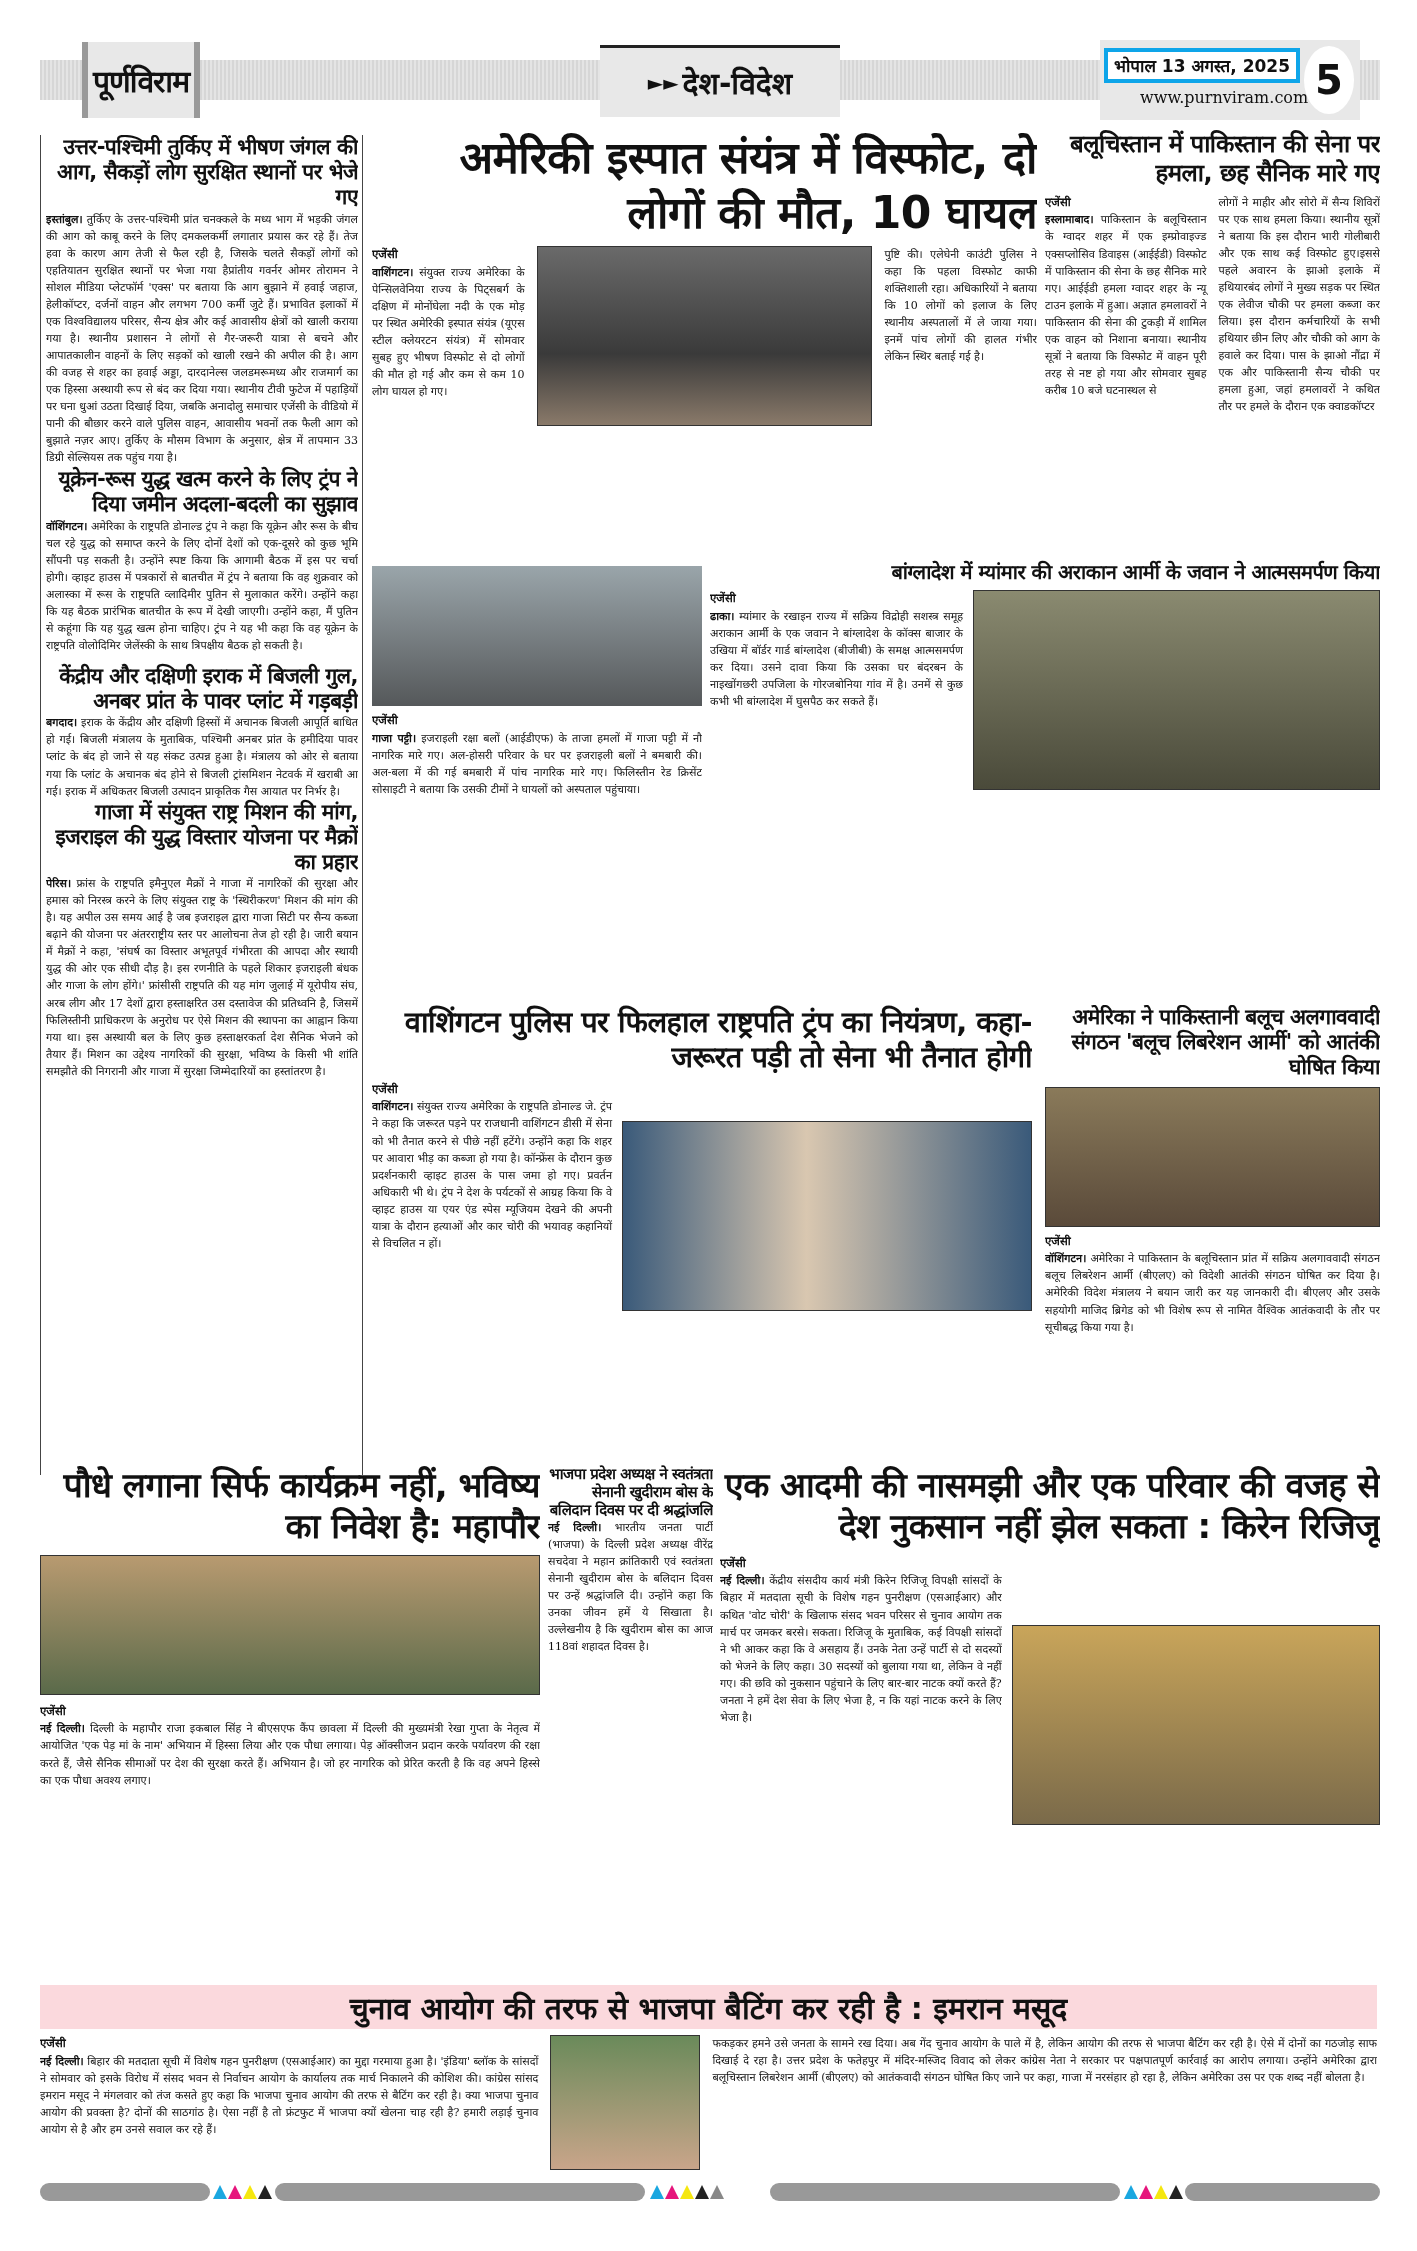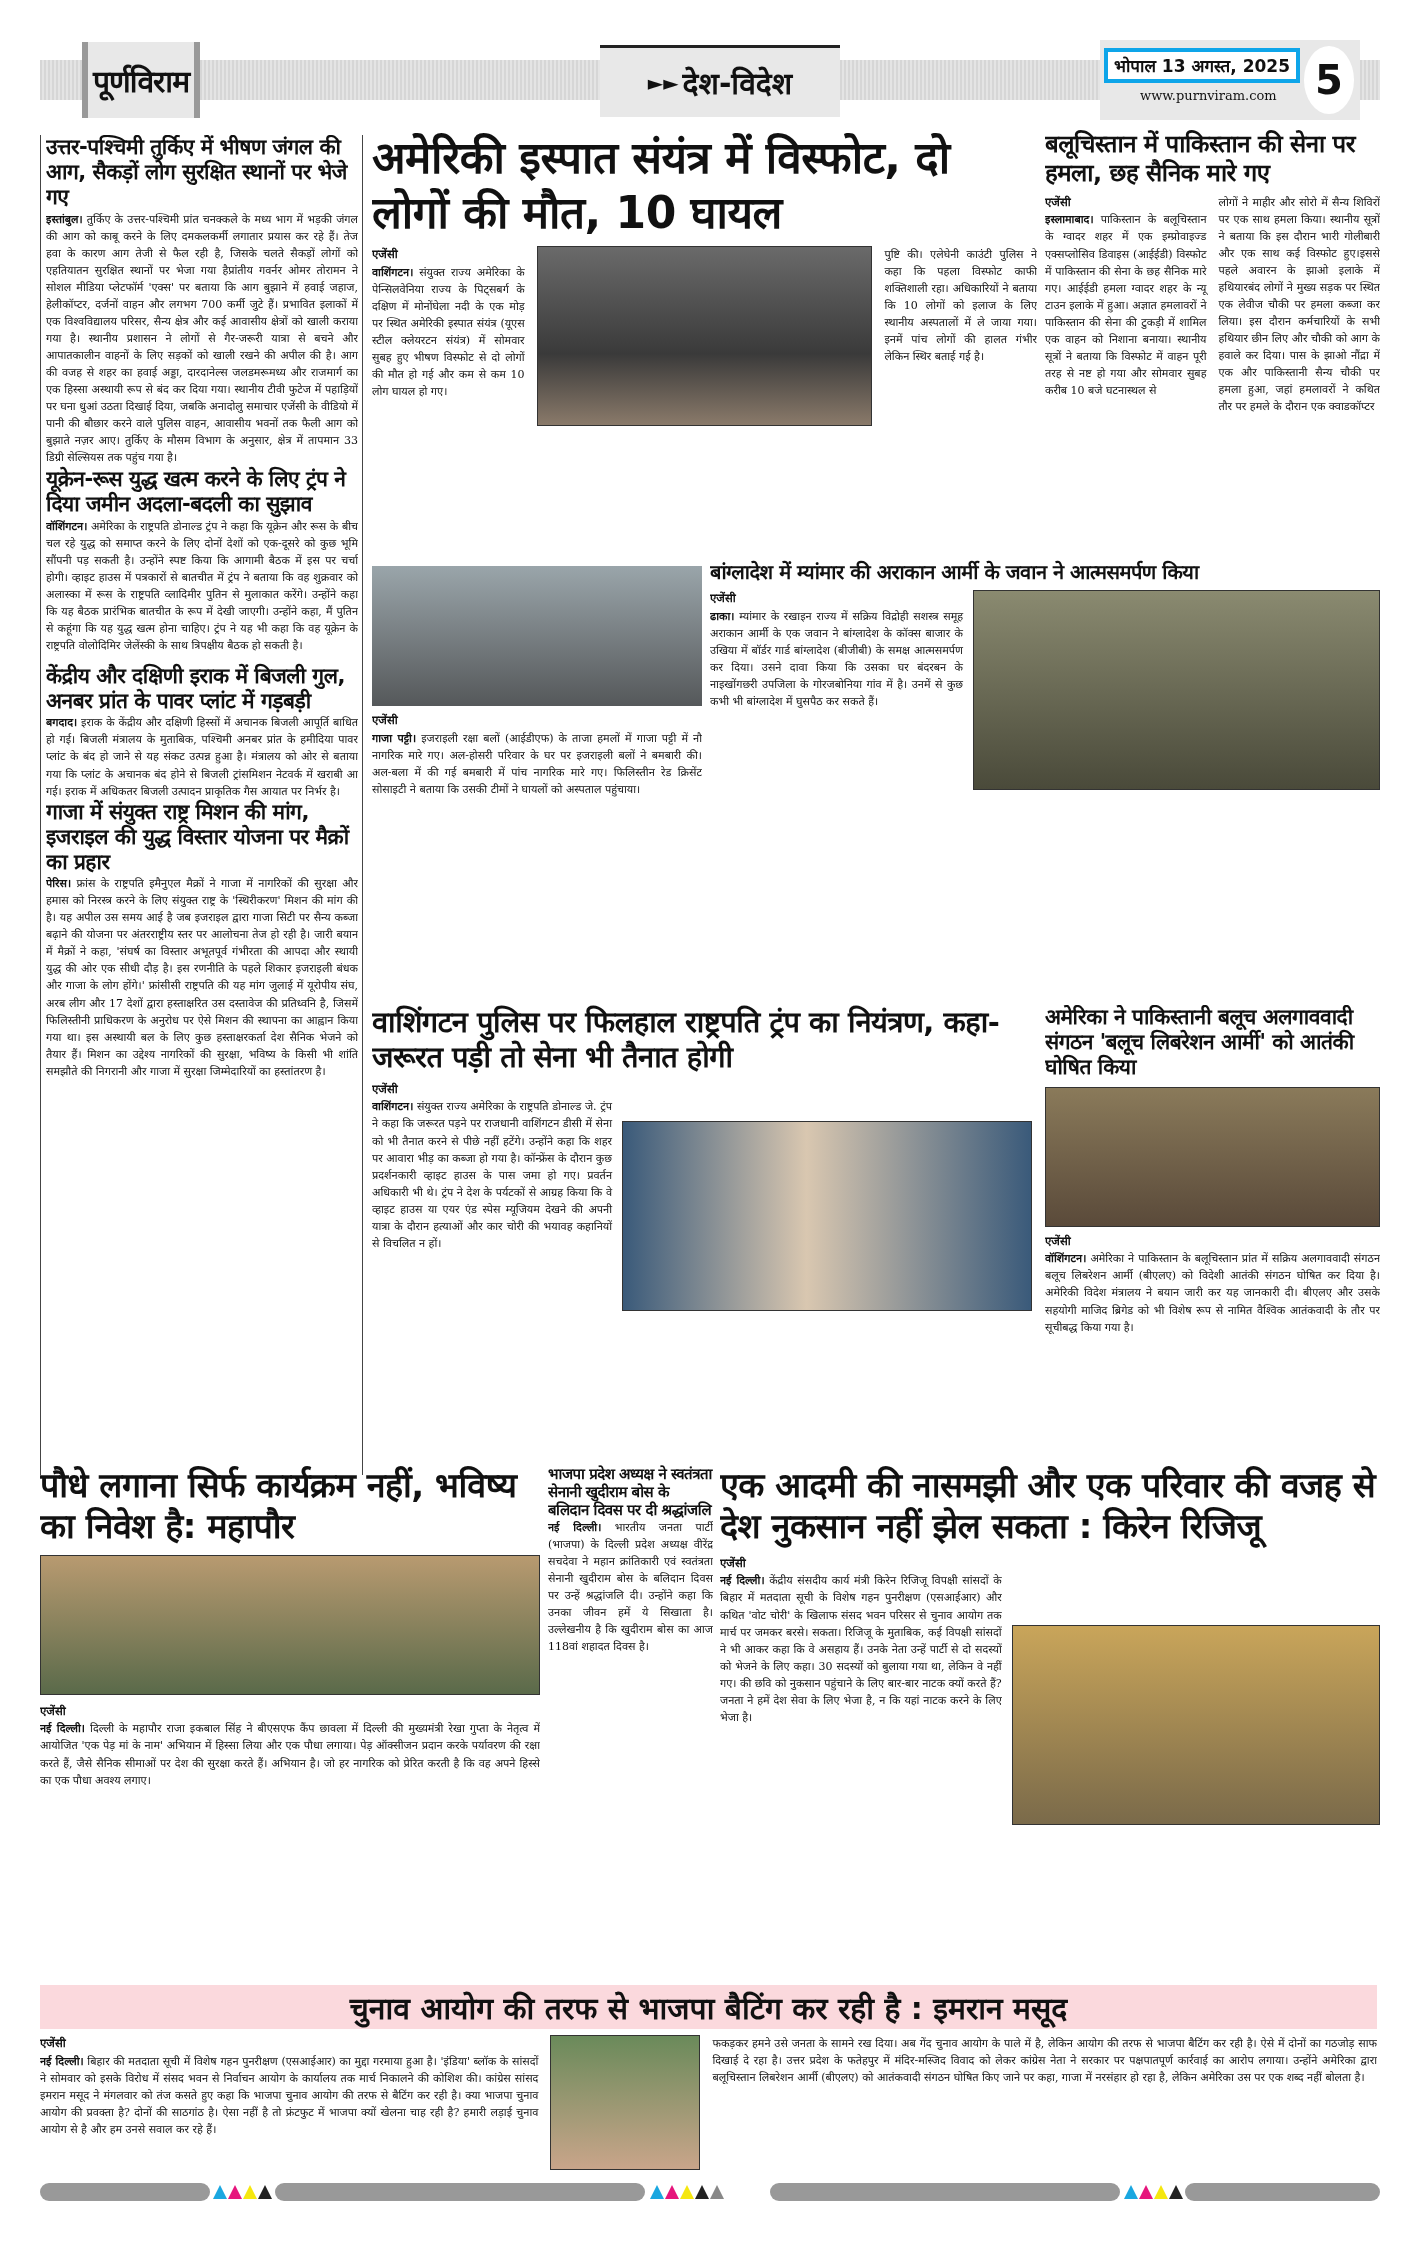--- a/index.html
+++ b/index.html
@@ -4,25 +4,25 @@
 <style>
 *{box-sizing:border-box;margin:0;padding:0}
 body{width:1417px;height:2251px;background:#fff;font-family:"DejaVu Sans",sans-serif;color:#111;position:relative;overflow:hidden}
 .mast{position:absolute;left:40px;top:40px;width:1340px;height:80px}
 .mast .band{position:absolute;left:0;right:0;top:20px;height:40px;background:repeating-linear-gradient(90deg,#d6d6d6 0 2px,#e4e4e4 2px 4px)}
 .logo{position:absolute;left:42px;top:2px;width:118px;height:76px;background:#e8e8e8;border-left:6px solid #999;border-right:6px solid #999;display:flex;align-items:center;justify-content:center;font-weight:bold;font-size:30px;font-family:"DejaVu Sans",sans-serif;letter-spacing:-1px}
 .section{position:absolute;left:560px;top:5px;width:240px;height:72px;background:#e8e8e8;border-top:3px solid #222;display:flex;align-items:center;justify-content:center;font-size:30px;font-weight:bold}
 .section .arr{font-size:20px;margin-right:4px}
 .datebox{position:absolute;right:20px;top:0;width:260px;height:80px;background:#e8e8e8}
 .date{position:absolute;left:4px;top:8px;background:#fff;border:4px solid #0ea5e9;padding:2px 6px;font-weight:bold;font-size:17px}
-.url{position:absolute;left:40px;top:48px;font-family:"DejaVu Serif",serif;font-size:13px}
+.url{position:absolute;left:40px;top:48px;font-family:"DejaVu Serif",serif;font-size:16px}
 .pageno{position:absolute;right:6px;top:6px;width:50px;height:68px;border-radius:50%;background:#fff;display:flex;align-items:center;justify-content:center;font-size:40px;font-weight:bold}
 .col{position:absolute;overflow:hidden}
 .vline{position:absolute;width:1px;background:#444}
-h2,h1{font-weight:bold;text-align:left;line-height:1.2;letter-spacing:-0.5px}
+h2,h1{font-weight:bold;text-align:right;line-height:1.2;letter-spacing:-0.5px}
 .h-left{font-size:21px}
 .h-big{font-size:44px;line-height:1.25}
 .h-med{font-size:34px}
 .h-right{font-size:24px}
 p{font-size:11px;line-height:1.55;text-align:justify;font-family:"DejaVu Serif",serif}
 p b{font-family:"DejaVu Sans",sans-serif}
 .dat{font-weight:bold;font-size:11.5px;font-family:Liberation Serif, serif}
 .cols{display:flex;gap:12px}
 .cols>div{flex:1}
 .banner{position:absolute;left:40px;top:1985px;width:1337px;height:44px;background:#fbd9dd;display:flex;align-items:center;justify-content:center;font-size:30px;font-weight:bold}

